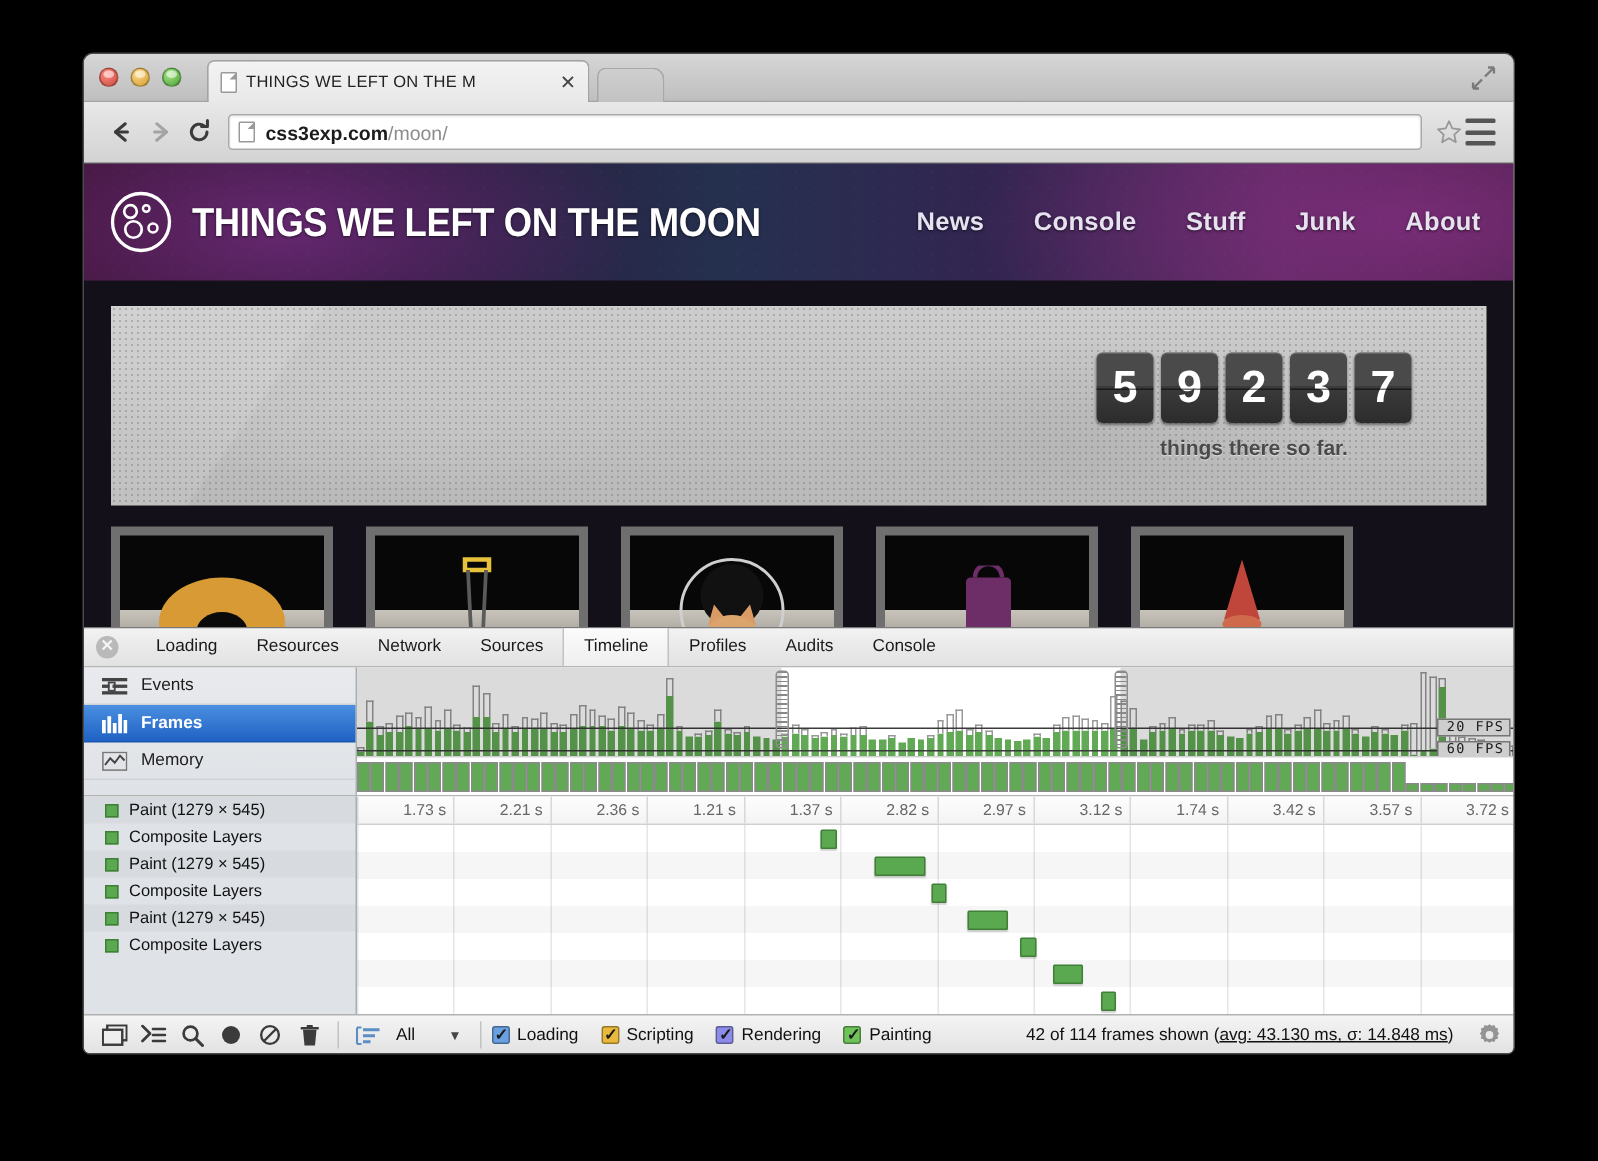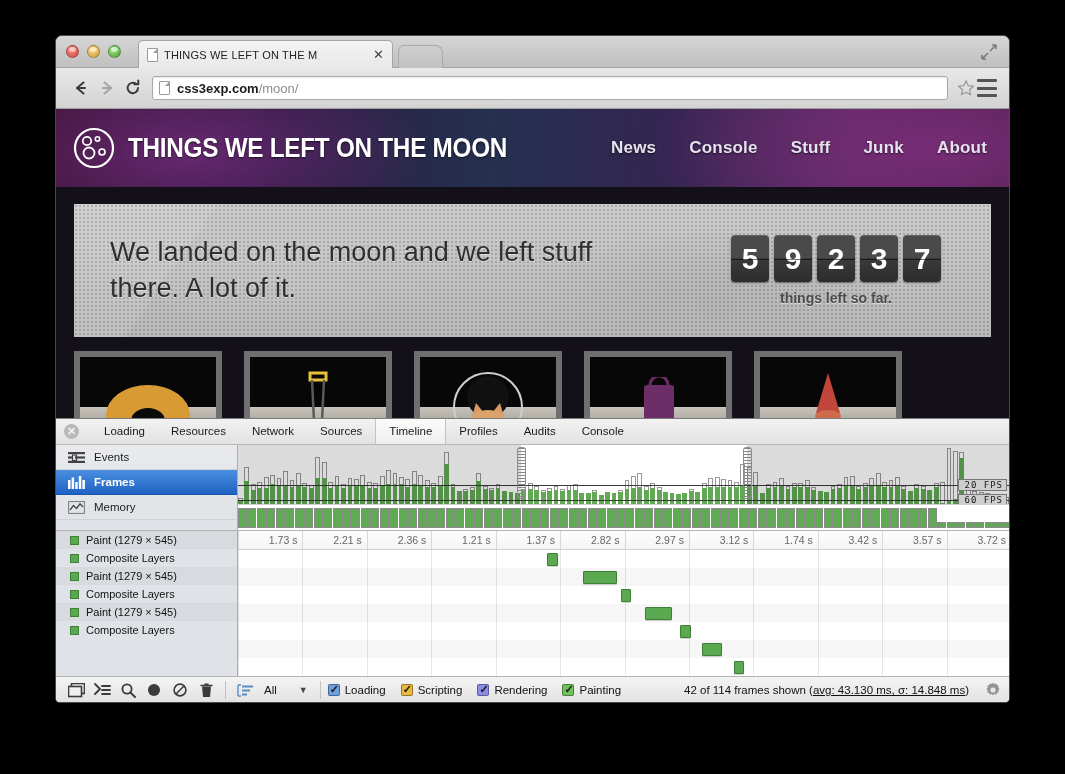--- a/index.html
+++ b/index.html
@@ -425,30 +425,29 @@
         <nav id="site-nav">
           <a>News</a>
           <a>Console</a>
           <a>Stuff</a>
           <a>Junk</a>
           <a>About</a>
         </nav>
       </div>
 
       <div id="hero">
-        <div id="hero-text">We landed on the moon and we left stuff there. A lot of it.</div>
         <div id="counter-wrap">
           <div id="counter">
             <div class="digit">5</div>
             <div class="digit">9</div>
             <div class="digit">2</div>
             <div class="digit">3</div>
             <div class="digit">7</div>
           </div>
-          <div id="counter-caption">things left so far.</div>
+          <div id="counter-caption">things there so far.</div>
         </div>
       </div>
 
       <div id="thumbs">
         <div class="thumb">
             <div class="pic">
           <svg class="obj" width="120" height="60" style="top:14px" viewBox="0 0 120 60">
                 <ellipse cx="60" cy="44" rx="42" ry="30" fill="#d79a35"></ellipse>
                 <ellipse cx="60" cy="50" rx="17" ry="13" fill="#0a0a0a"></ellipse>
               </svg>

